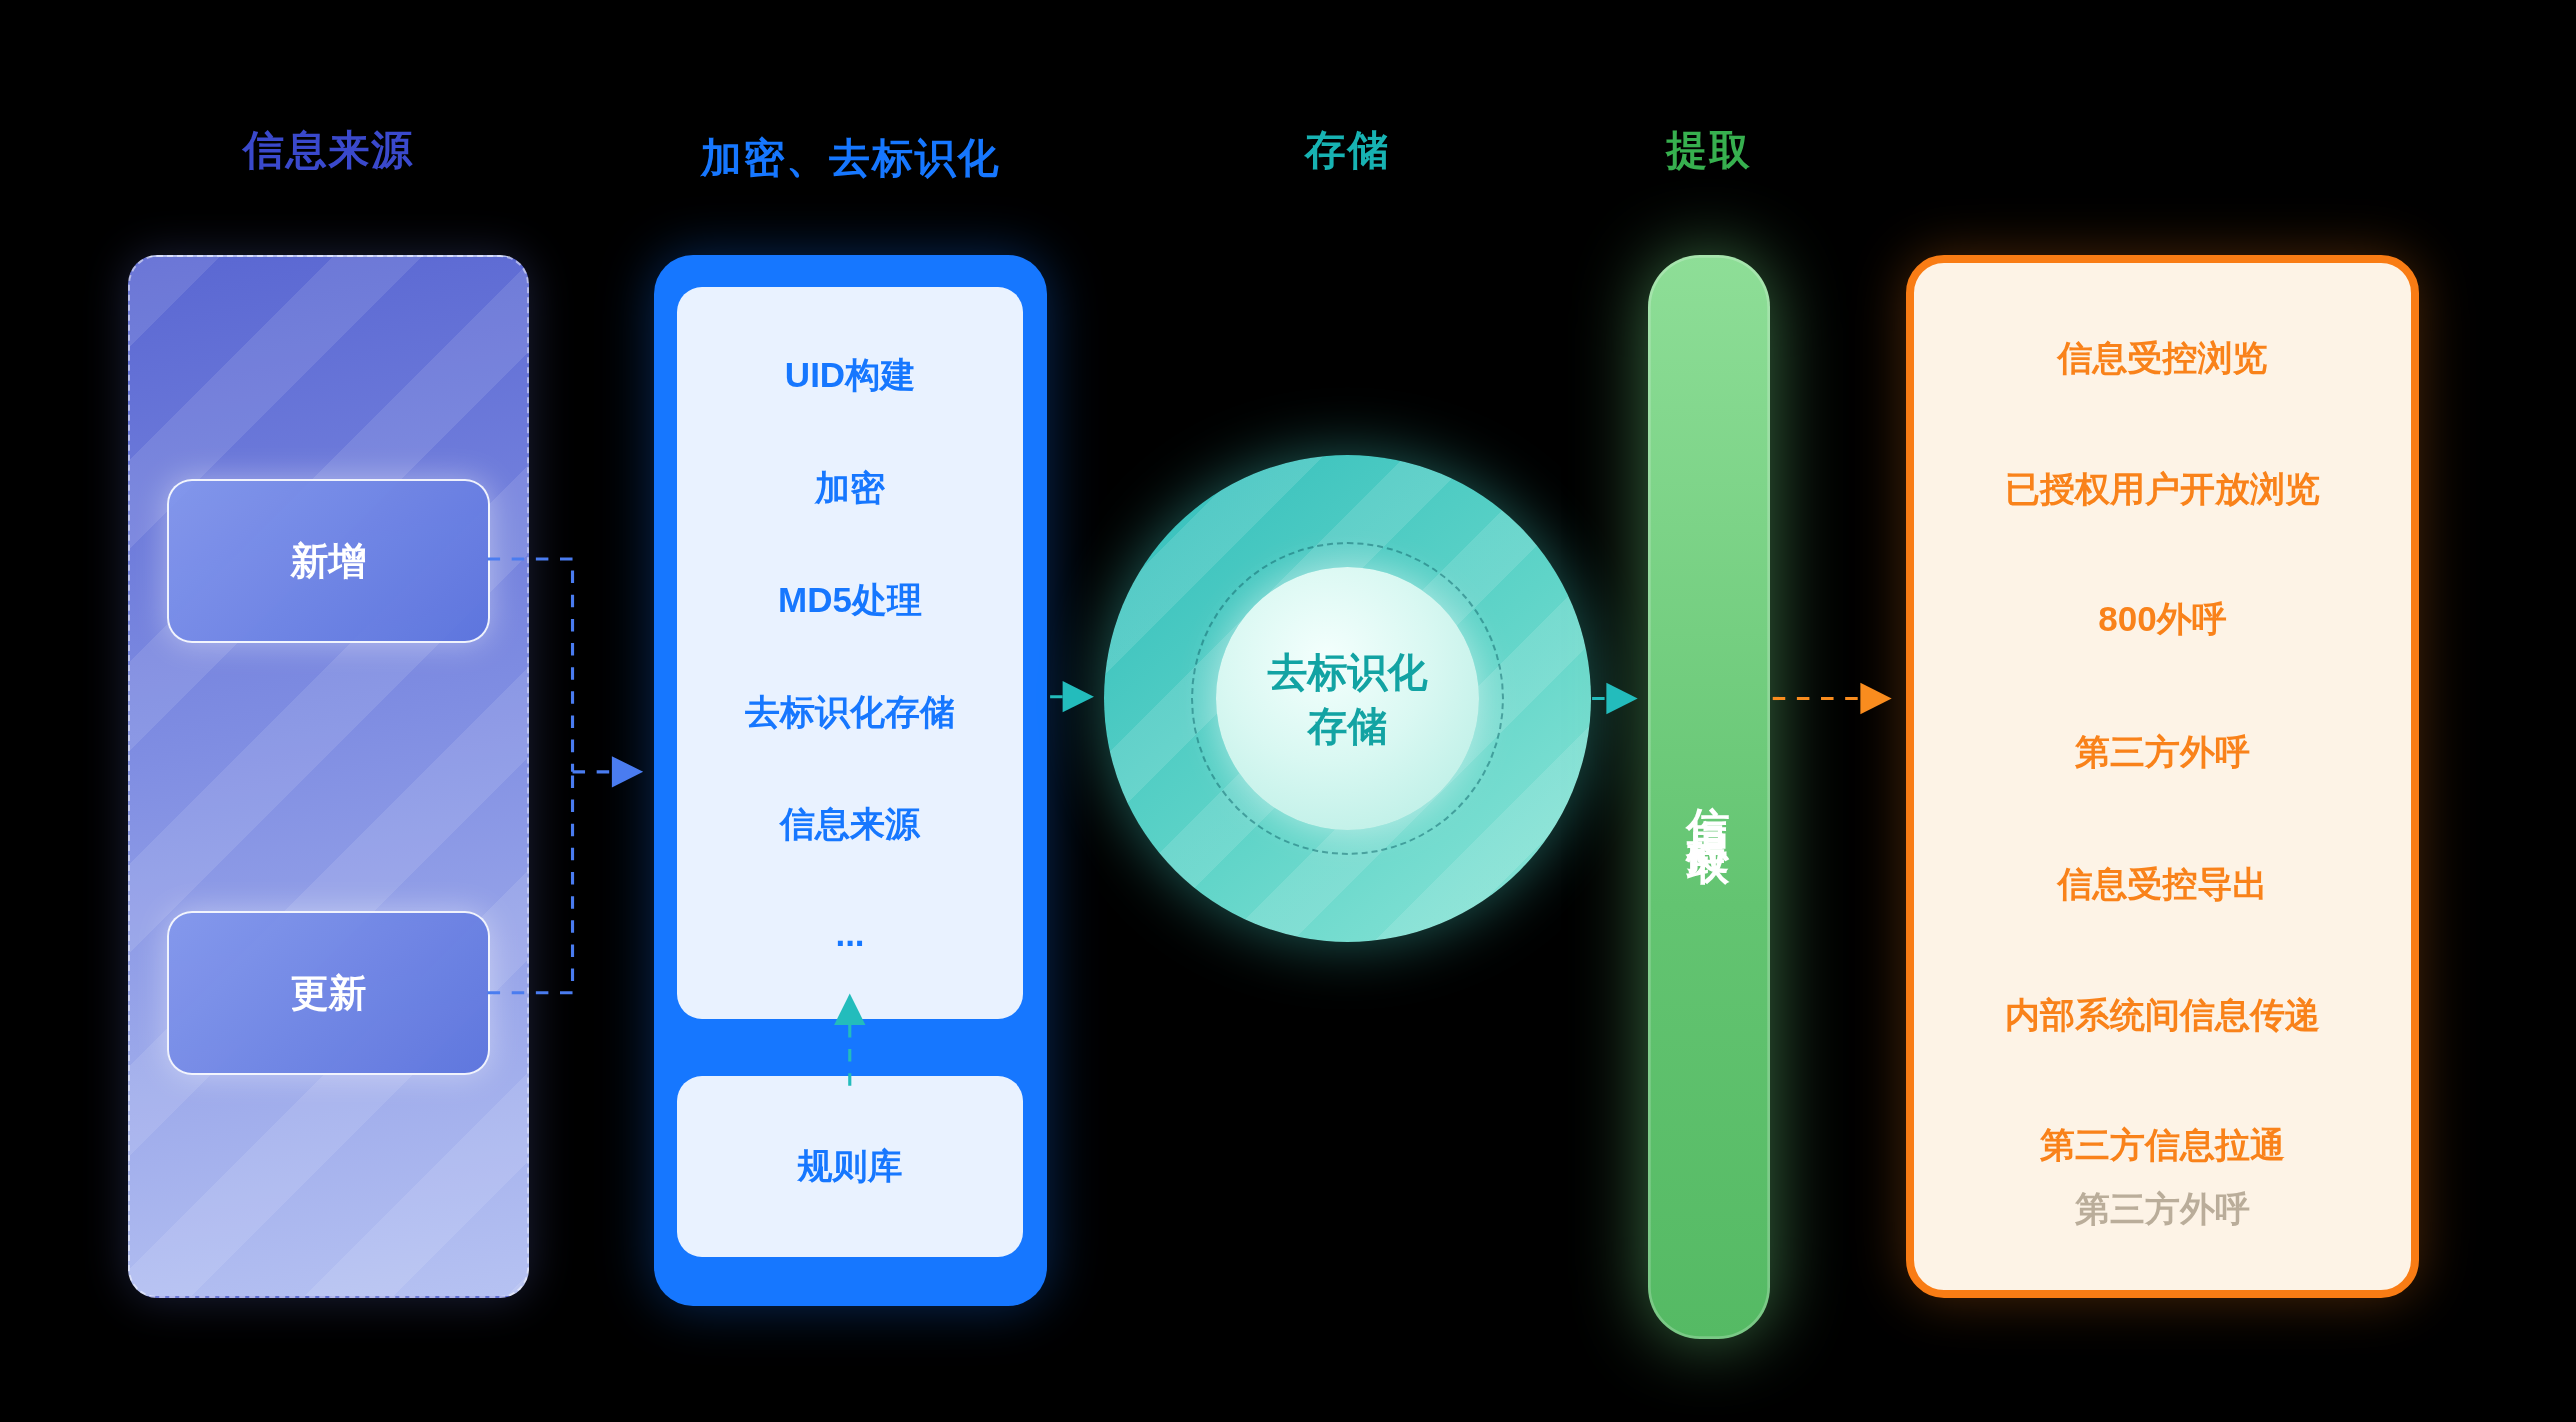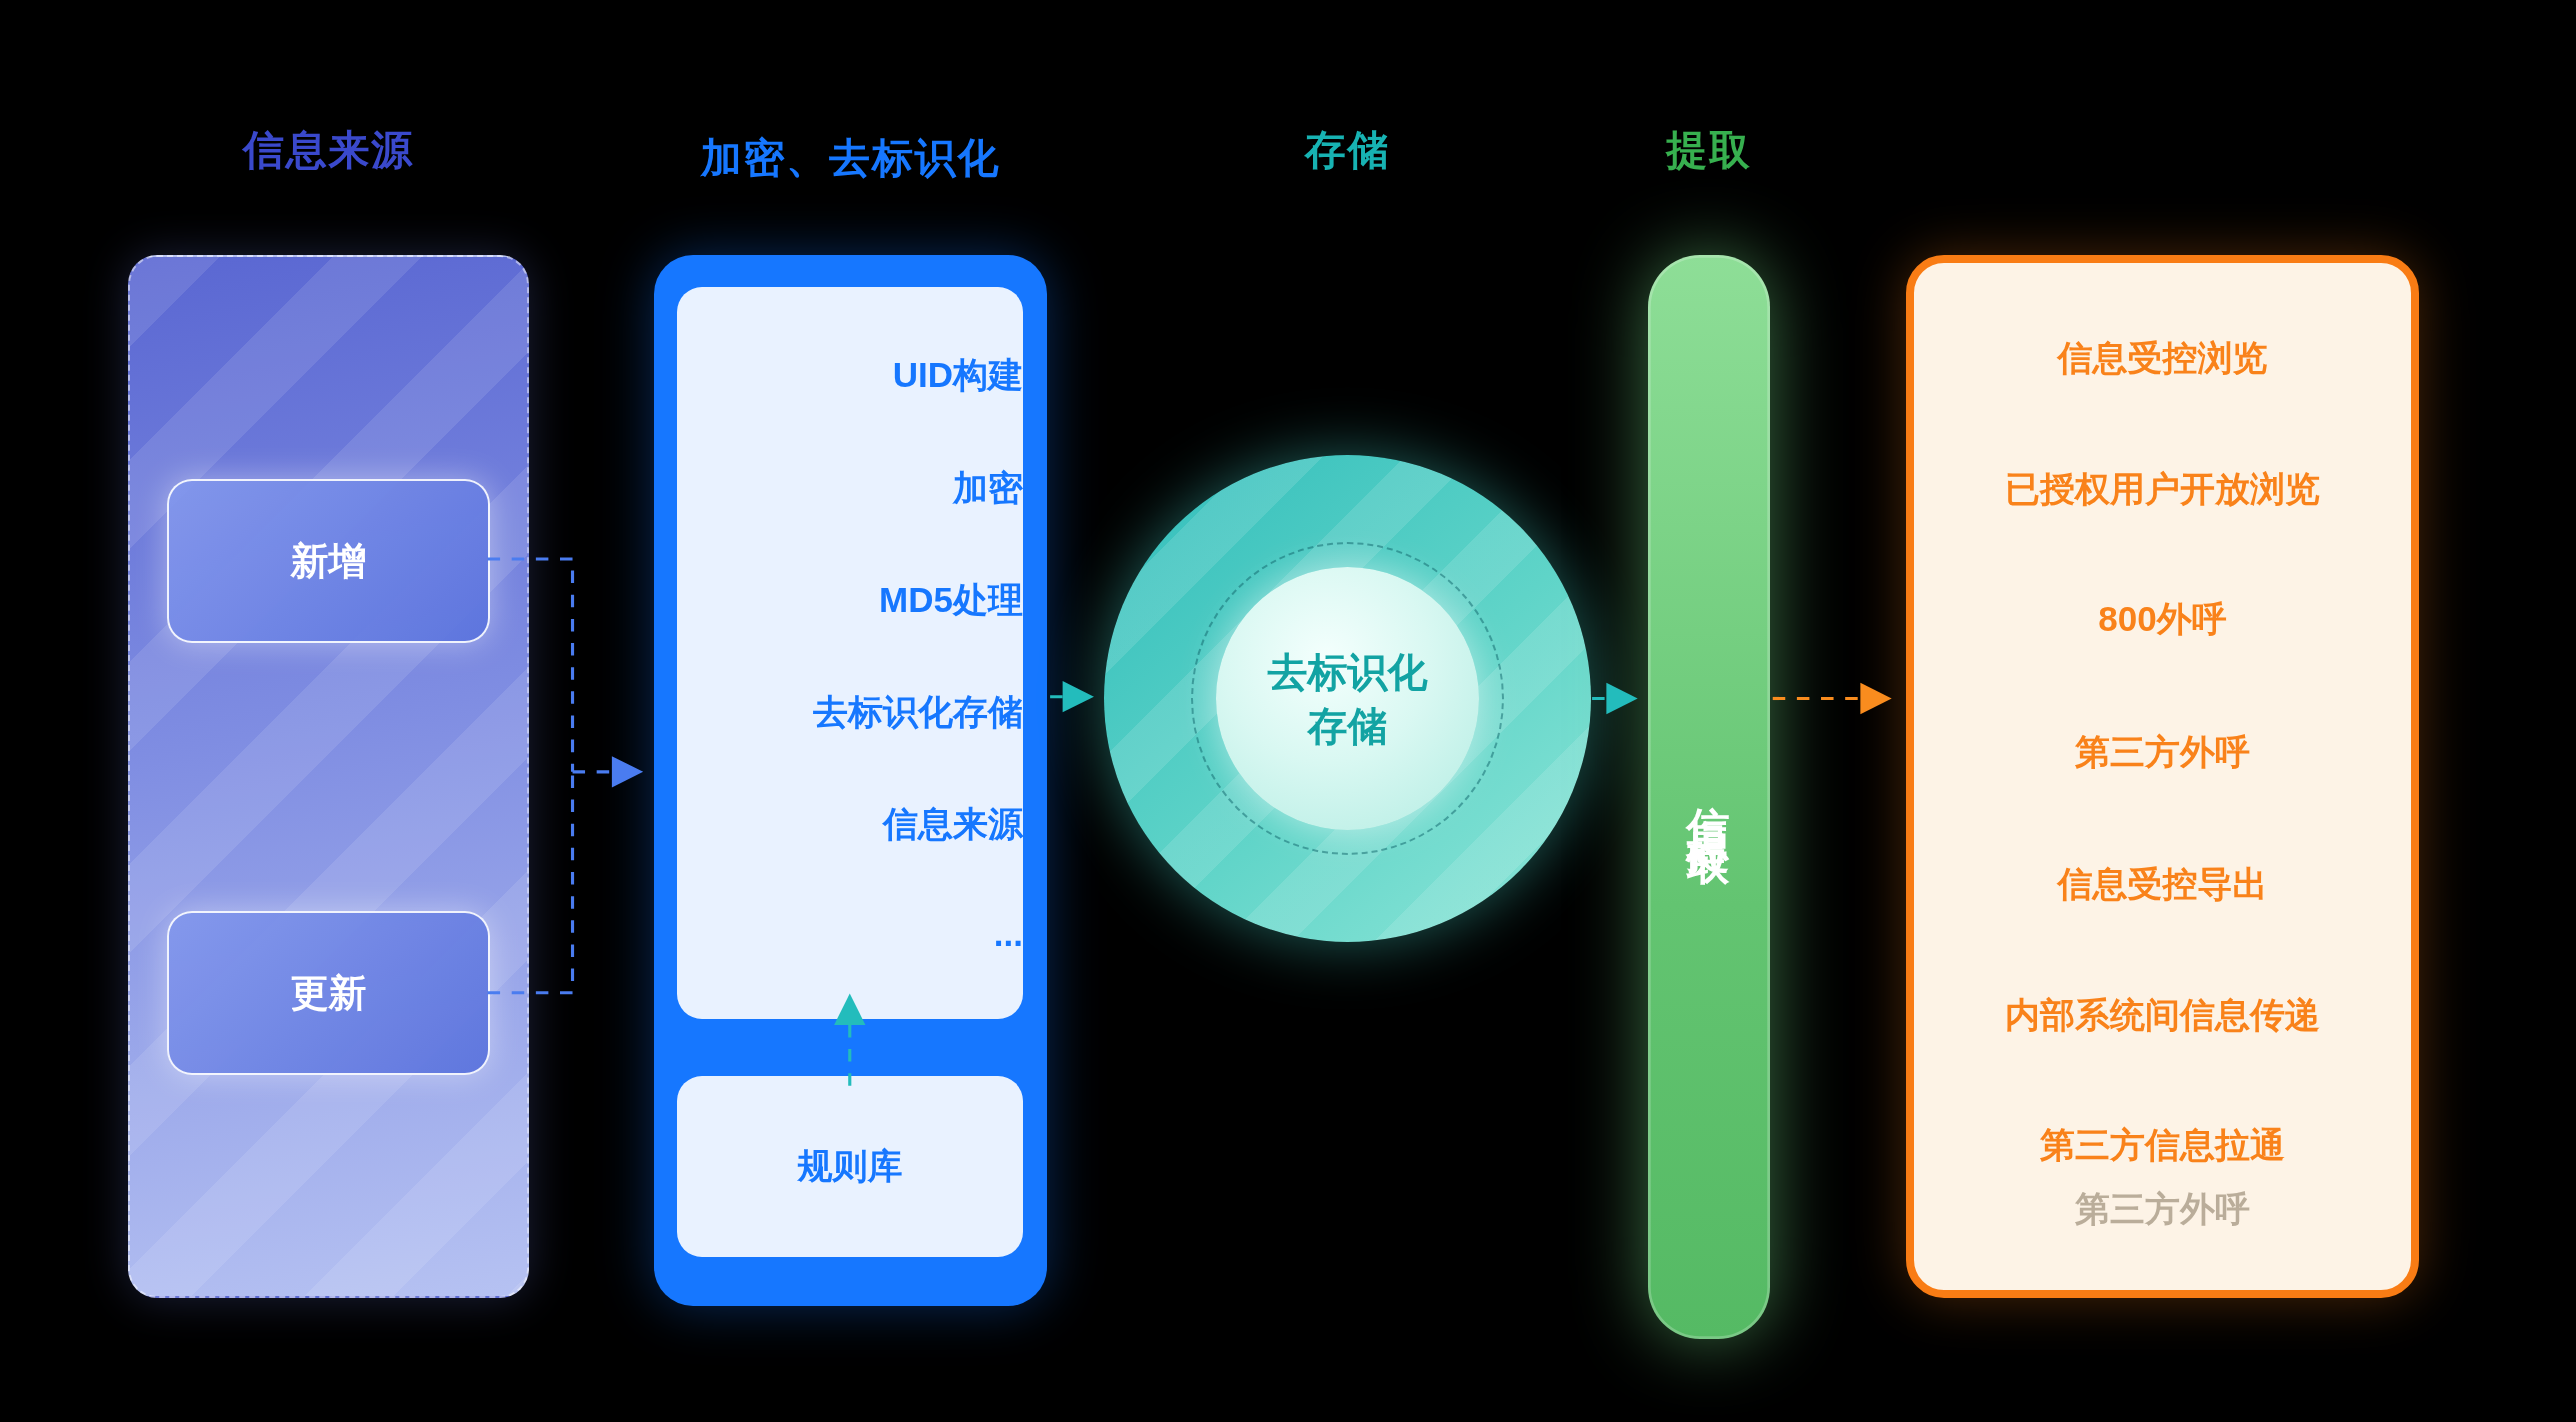--- a/index.html
+++ b/index.html
@@ -34,21 +34,21 @@
   #node-add    { top: 222px; }
   #node-update { top: 654px; }
 
   
   .col-encryption {
     position: absolute; left: 654px; top: 255px; width: 393px; height: 1051px;
     background: #1677ff; border-radius: 39px;
     box-shadow: 0 0 54px rgba(22,119,255,0.35);
   }
   .enc-panel { position: absolute; left: 23px; width: 346px; background: #e9f2ff; border-radius: 25px; }
-  #enc-steps { top: 32px; height: 732px; display: flex; flex-direction: column; justify-content: space-evenly; align-items: flex-end; }
+  #enc-steps { top: 32px; height: 732px; display: flex; flex-direction: column; justify-content: space-evenly; align-items: center; }
   .enc-step { color: #1677ff; font-size: 35px; font-weight: 600; }
   #enc-rule { top: 821px; height: 181px; display: flex; align-items: center; justify-content: center; }
   .enc-rule-label { color: #1677ff; font-size: 35px; font-weight: 600; }
 
   
   .storage-circle {
     position: absolute; left: 1104px; top: 455px; width: 487px; height: 487px; border-radius: 50%;
     background:
       repeating-linear-gradient(135deg, rgba(255,255,255,0.12) 0 49px, rgba(255,255,255,0) 49px 107px),
       linear-gradient(140deg, #31bdbb 0%, #5fd4c8 55%, #8fe6d8 100%);

